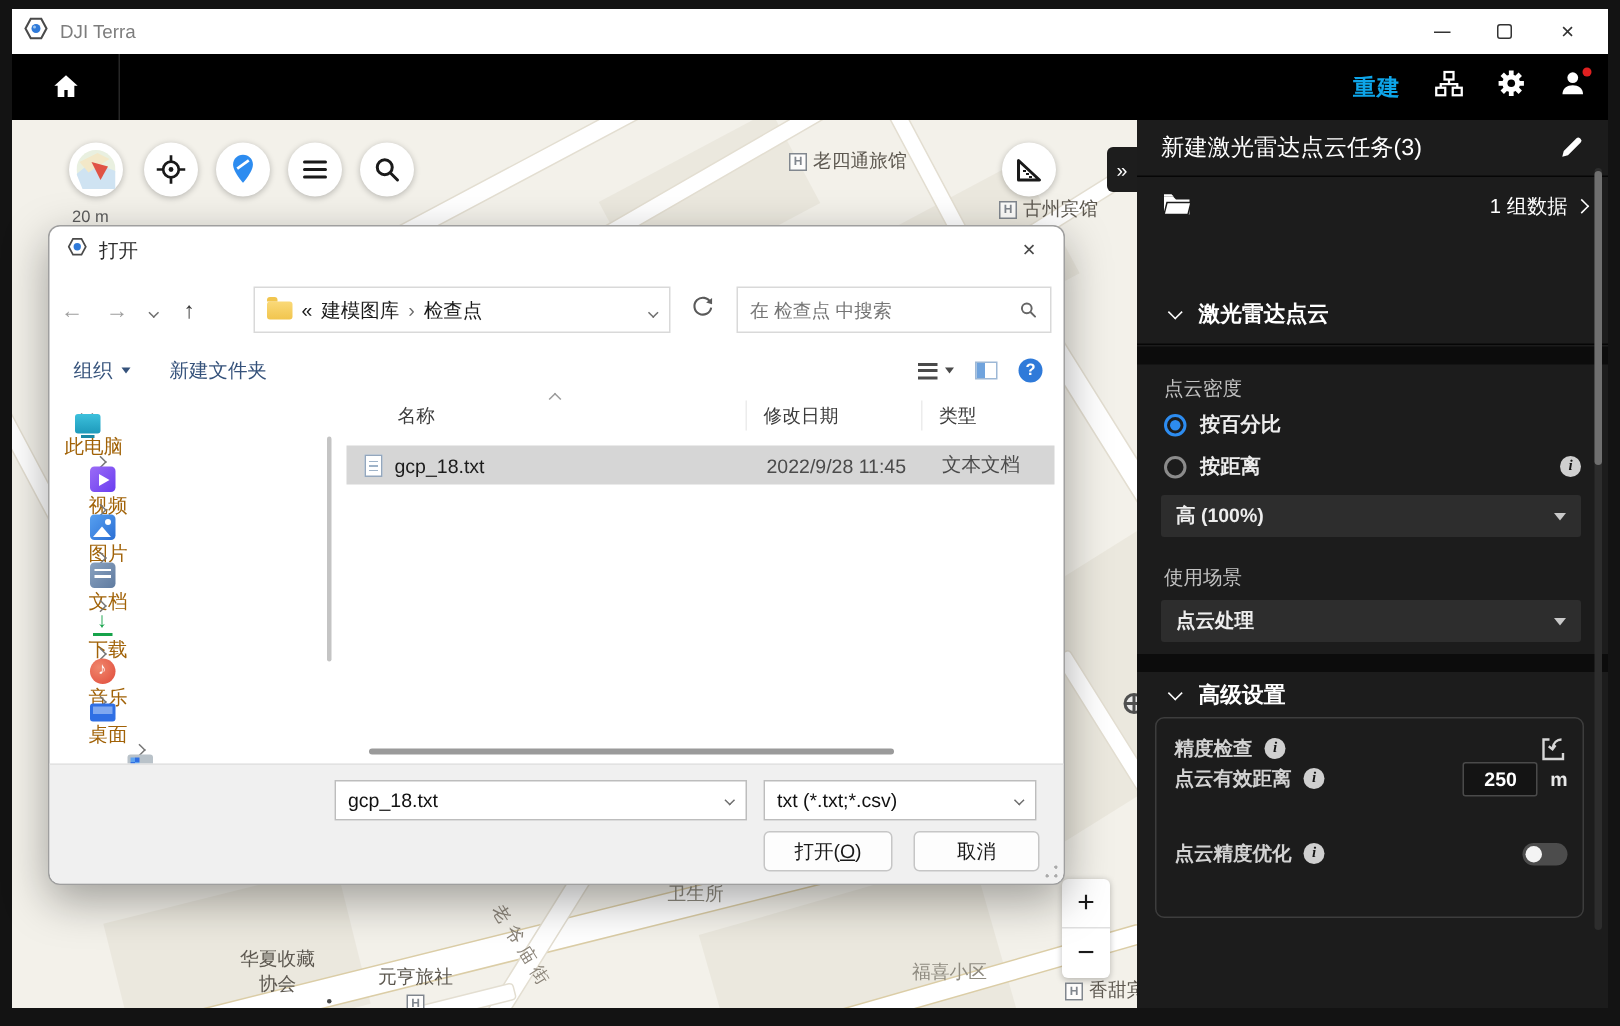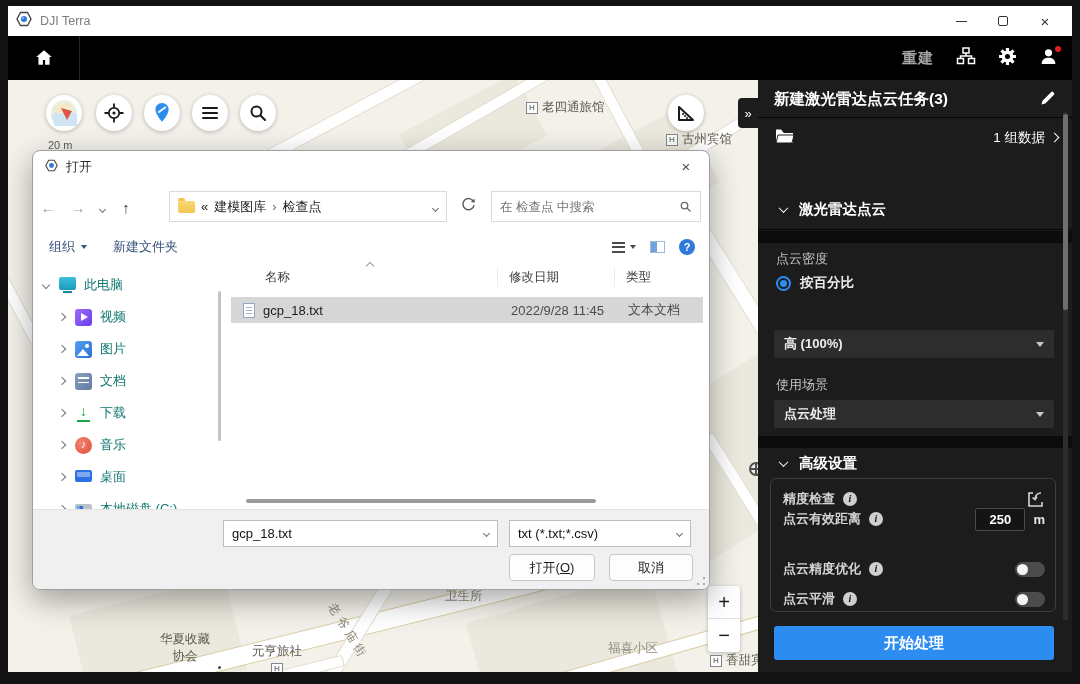--- a/index.html
+++ b/index.html
@@ -14,21 +14,21 @@
   .tb-controls { position:absolute; right:6px; top:0; height:30px; display:flex; }
   .tb-btn { width:42px; height:30px; display:flex; align-items:center; justify-content:center; }
   .glyph-min { width:11px; height:0; border-top:1.4px solid #333; }
   .glyph-max { width:10px; height:10px; border:1.3px solid #333; border-radius:2px; }
   .glyph-x { font-size:15px; color:#333; line-height:1; }
 
   
   .appbar { position:absolute; left:8px; top:36px; width:1064px; height:44px; background:#000; }
   .home-btn { position:absolute; left:0; top:0; width:72px; height:44px; display:flex; align-items:center; justify-content:center; border-right:1px solid #262626; }
   .appbar-right { position:absolute; right:14px; top:0; height:44px; display:flex; align-items:center; gap:22px; }
-  .rebuild { color:#a3a3a3; font-size:15px; font-weight:600; letter-spacing:1px; }
+  .rebuild { color:#0ea5e9; font-size:15px; font-weight:600; letter-spacing:1px; }
   .user-wrap { position:relative; }
   .red-dot { position:absolute; right:-3px; top:-1px; width:6px; height:6px; border-radius:50%; background:#e02020; }
 
   
   .map { position:absolute; left:8px; top:80px; width:750px; height:592px; background:#f3f1ea; overflow:hidden; }
   .blk { position:absolute; background:#ebe8de; }
   .road { position:absolute; background:#fff; border:1px solid #e3ded1; border-radius:3px; }
   .road-tan { border-color:#dbcda6; }
   .mlabel { position:absolute; font-size:12.5px; color:#5d5850; white-space:nowrap; display:flex; align-items:center; gap:4px; }
   .mlabel.light { color:#8f8b80; }
@@ -44,21 +44,21 @@
   .zoomctl .zc { width:32px; height:33px; display:flex; align-items:center; justify-content:center; font-size:20px; color:#1a1a1a; }
   .zoomctl .zc:first-child { border-bottom:1px solid #e0e0e0; }
   .gcp-marker { position:absolute; width:14px; height:14px; border-radius:50%; background:#ececec; border:2px solid #4f4f4f; }
   .gcp-marker::before { content:""; position:absolute; left:4px; top:-1px; width:2px; height:12px; background:#4f4f4f; }
   .gcp-marker::after { content:""; position:absolute; top:4px; left:-1px; height:2px; width:12px; background:#4f4f4f; }
 
   
   .panel { position:absolute; left:758px; top:80px; width:314px; height:592px; background:#1c1c1c; color:#ddd; }
   .p-row { position:absolute; left:0; width:100%; }
   .p-header { top:0; height:38px; border-bottom:1px solid #060606; }
-  .p-title { position:absolute; left:16px; top:0; line-height:38px; font-size:15.5px; font-weight:700; color:#fff; }
+  .p-title { position:absolute; left:16px; top:0; line-height:38px; font-size:15.5px; font-weight:400; color:#fff; }
   .p-pencil { position:absolute; right:16px; top:10px; }
   .p-data { top:39px; height:37px; }
   .p-folder { position:absolute; left:16px; top:8px; }
   .p-count { position:absolute; right:14px; top:0; line-height:37px; font-size:13.5px; color:#fff; display:flex; align-items:center; gap:6px; }
   .p-link { top:76px; height:34px; border-bottom:1px solid #060606; }
   .p-link a { position:absolute; left:16px; top:0; line-height:30px; font-size:13.5px; color:#2f8ff2; text-decoration:none; }
   .p-section { height:40px; border-bottom:1px solid #060606; display:flex; align-items:center; gap:12px; padding-left:22px; font-size:14.5px; font-weight:600; color:#fff; }
   .sec-lidar { top:110px; }
   .sec-adv { top:368px; height:30px; border-bottom:none; }
   .gap { position:absolute; left:0; width:100%; background:#0c0c0c; }
@@ -105,21 +105,21 @@
   .org { margin-left:16px; display:flex; align-items:center; gap:6px; }
   .newf { margin-left:26px; }
   .d-tool-right { margin-left:auto; margin-right:14px; display:flex; align-items:center; gap:14px; }
   .listico { display:inline-block; width:13px; height:11px; border-top:2px solid #4a4a4a; border-bottom:2px solid #4a4a4a; position:relative; }
   .listico::after { content:""; position:absolute; left:0; top:2.5px; width:13px; height:2px; background:#4a4a4a; }
   .colico { display:inline-block; width:15px; height:12px; border:1px solid #9db8d6; background:linear-gradient(90deg,#6fa3dd 0 6px,#fff 6px); }
   .helpico { width:16px; height:16px; border-radius:50%; background:#2f7ad9; color:#fff; font-size:11px; font-weight:bold; text-align:center; line-height:16px; }
 
   .d-body { position:absolute; left:0; top:110px; width:100%; height:250px; overflow:hidden; }
   .d-sidebar { position:absolute; left:0; top:0; width:190px; height:100%; }
-  .tree-item { position:absolute; left:0; height:24px; display:flex; align-items:center; font-size:13px; color:#0f766e; }
+  .tree-item { position:absolute; left:0; height:24px; display:flex; align-items:center; font-size:13px; color:#a16207;flex-direction:column; }
   .tchev { width:6px; height:6px; border-right:1.4px solid #757575; border-bottom:1.4px solid #757575; margin-right:10px; flex:none; }
   .tchev.open { transform:rotate(45deg); }
   .tchev.closed { transform:rotate(-45deg); }
   .si { width:17px; height:17px; border-radius:3px; margin-right:8px; position:relative; flex:none; }
   .si-pc { height:13px; margin-top:-3px; background:linear-gradient(#3cc0dc,#1e9abb); border-radius:2px; }
   .si-pc::after { content:""; position:absolute; left:4px; bottom:-3px; width:9px; height:2.5px; background:#1a88a5; }
   .si-video { background:linear-gradient(135deg,#9b6cf6,#6a3df0); }
   .si-video::after { content:""; position:absolute; left:6px; top:4.5px; border-left:7px solid #fff; border-top:4.5px solid transparent; border-bottom:4.5px solid transparent; }
   .si-pic { background:linear-gradient(135deg,#57a0f0,#2b6fd4); }
   .si-pic::before { content:""; position:absolute; right:3px; top:3px; width:4px; height:4px; border-radius:50%; background:#fff; }
@@ -348,20 +348,25 @@
       <span class="chev down" style="color:#fff"></span>
       <span>激光雷达点云</span>
     </div>
     <div class="gap" style="top:151px;height:12px"></div>
 
     <span class="p-label" style="top:170px">点云密度</span>
     <div class="radio-row" style="top:194px;right:18px">
       <span class="radio on"></span>
       <span>按百分比</span>
     </div>
+    <div class="radio-row" style="top:222px;right:18px">
+      <span class="radio"></span>
+      <span>按距离</span>
+      <span class="info" style="position:absolute;right:0"></span>
+    </div>
     <div class="dselect" style="top:250px">
       <span>高 (100%)</span>
       <span class="tri"></span>
     </div>
     <span class="p-label" style="top:296px">使用场景</span>
     <div class="dselect" style="top:320px">
       <span>点云处理</span>
       <span class="tri"></span>
     </div>
 
@@ -391,30 +396,22 @@
           <span class="dist-unit">m</span>
         </span>
       </div>
       <div class="ag-row" style="top:78px">
         <span>点云精度优化</span>
         <span class="info"></span>
         <span class="ag-right">
             <span class="toggle"></span>
           </span>
       </div>
-      <div class="ag-row" style="top:108px">
-        <span>点云平滑</span>
-        <span class="info"></span>
-        <span class="ag-right">
-            <span class="toggle"></span>
-          </span>
-      </div>
-    </div>
-
-    <button class="start-btn">开始处理</button>
+    </div>
+
     <div class="p-scroll">
         <div class="p-thumb"></div>
       </div>
   </div>
 
   <div class="dialog">
     <div class="d-titlebar">
       <span style="margin-left:12px">
         <svg width="13" height="13" viewBox="0 0 16 16">
             <polygon points="4.5,1.5 11.5,1.5 15,8 11.5,14.5 4.5,14.5 1,8" fill="none" stroke="#4a4a4a" stroke-width="1.4"></polygon>

